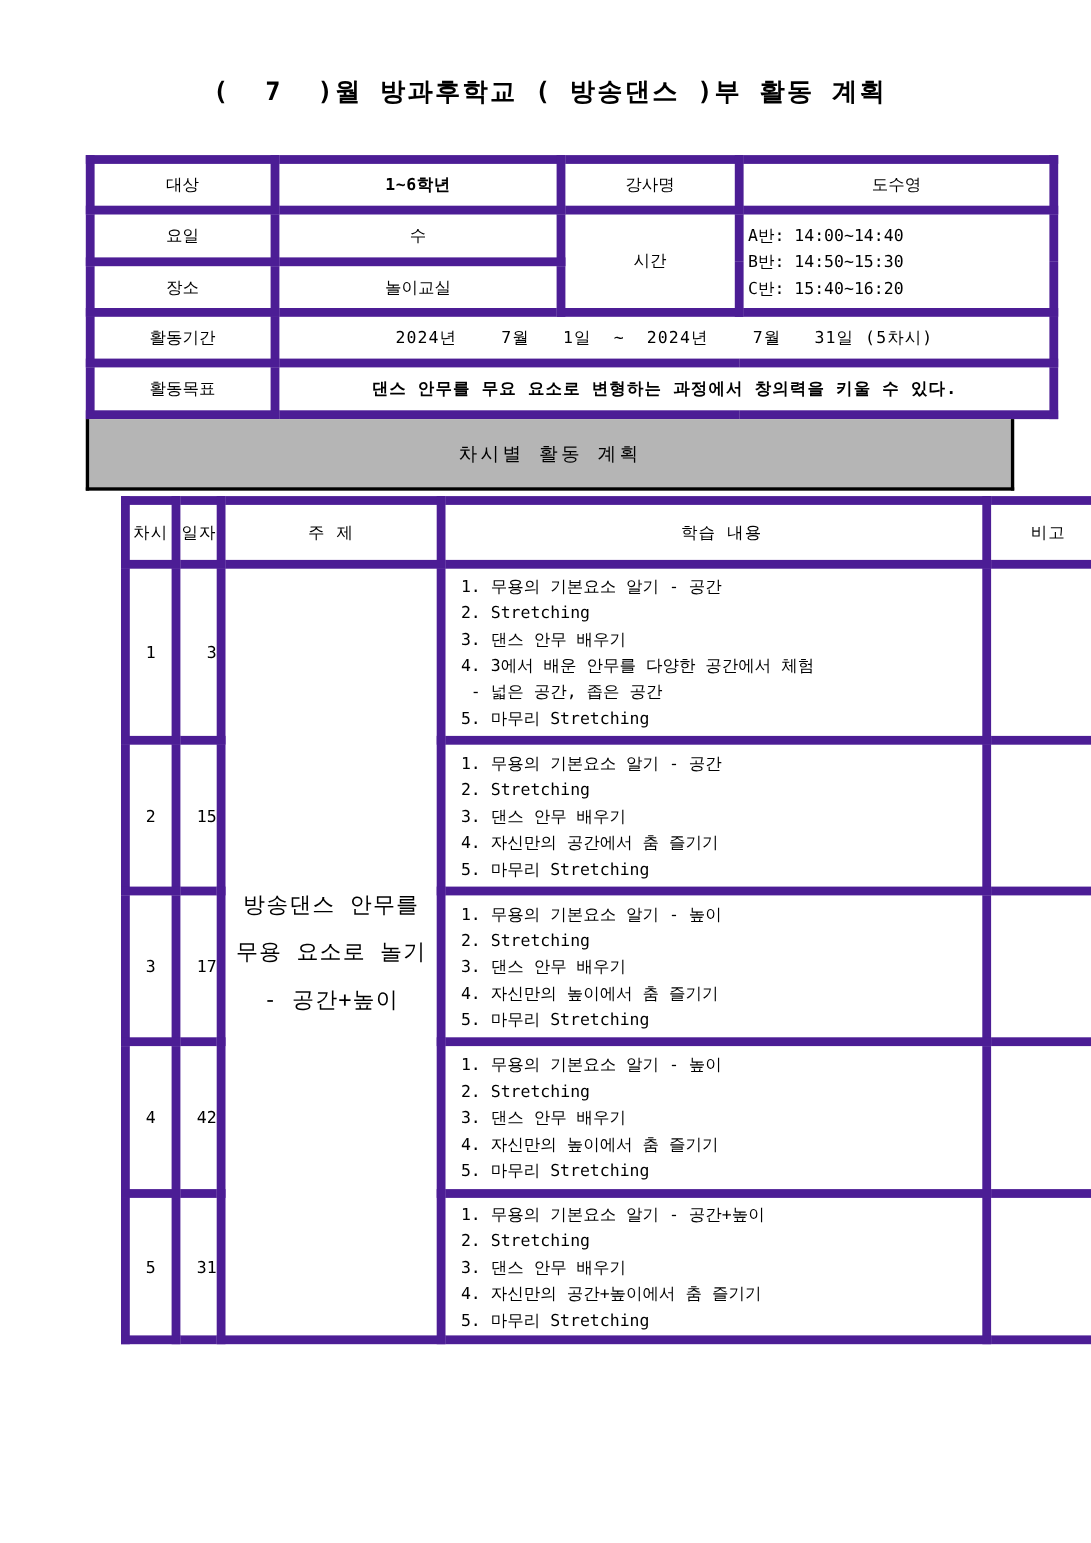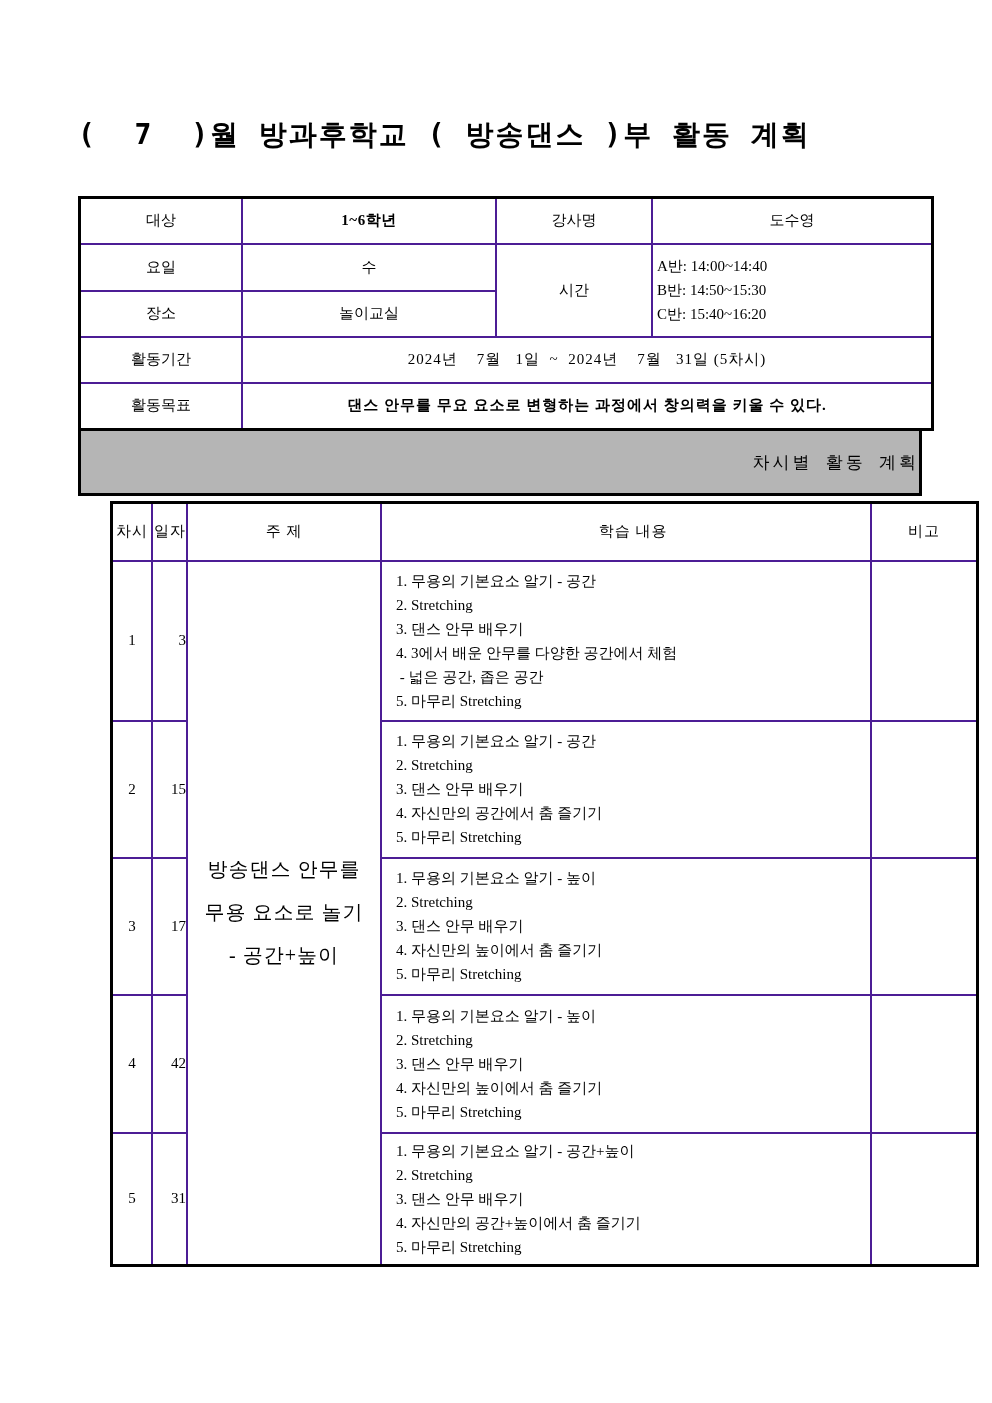--- a/index.html
+++ b/index.html
@@ -12,39 +12,39 @@
     height: 1403px;
     font-family: "DejaVu Sans Mono", "DejaVu Sans", sans-serif;
     color: #000000;
     -webkit-font-smoothing: none;
   }
   .doc {
     width: 844px;
     margin-left: 78px;
   }
   .doc-title {
-    padding-top: 116px;
-    font-size: 28px;
+    padding-top: 68px;
+    text-align: center;
+    font-size: 23px;
     font-weight: bold;
     letter-spacing: 2px;
     white-space: pre;
   }
   table {
     border-collapse: collapse;
     table-layout: fixed;
     width: 844px;
   }
   td {
-    border: 2px solid #4c1d95;
+    border: 8px solid #4c1d95;
     padding: 0;
     vertical-align: middle;
     text-align: center;
     font-size: 15px;
     overflow: hidden;
-    font-family: Liberation Serif, serif;
   }
   .info-table {
     margin-top: 42px;
     border: 3px solid #000;
   }
   .info-table .c1 { width: 160px; }
   .info-table .c2 { width: 252px; }
   .info-table .c3 { width: 154px; }
   .info-table .c4 { width: 278px; }
   .bold-val { font-weight: bold; letter-spacing: 0.5px; }
@@ -56,21 +56,21 @@
   }
   .period-cell { white-space: pre; letter-spacing: 1px; }
   .goal-cell { font-weight: bold; letter-spacing: 1px; }
   .section-band {
     border: 3px solid #000;
     border-top: none;
     background: #b5b5b5;
     height: 62px;
     display: flex;
     align-items: center;
-    justify-content: flex-end;
+    justify-content: center;
     font-size: 17px;
     letter-spacing: 3px;
   }
   .schedule-table {
     margin-top: 5px;
     border: 3px solid #000;
     margin-left: 32px;
   }
   .schedule-table .col-sess  { width: 38px; }
   .schedule-table .col-date  { width: 33px; text-align: right; }

